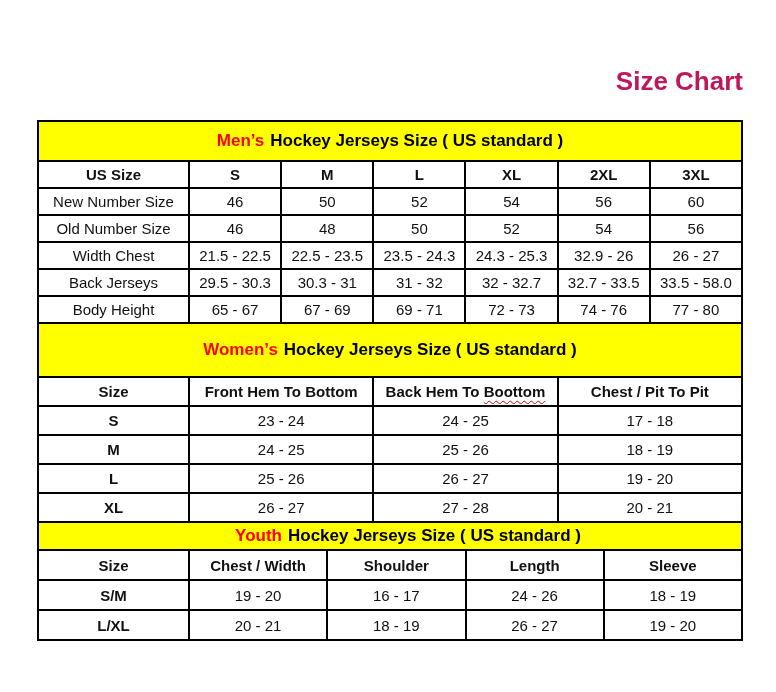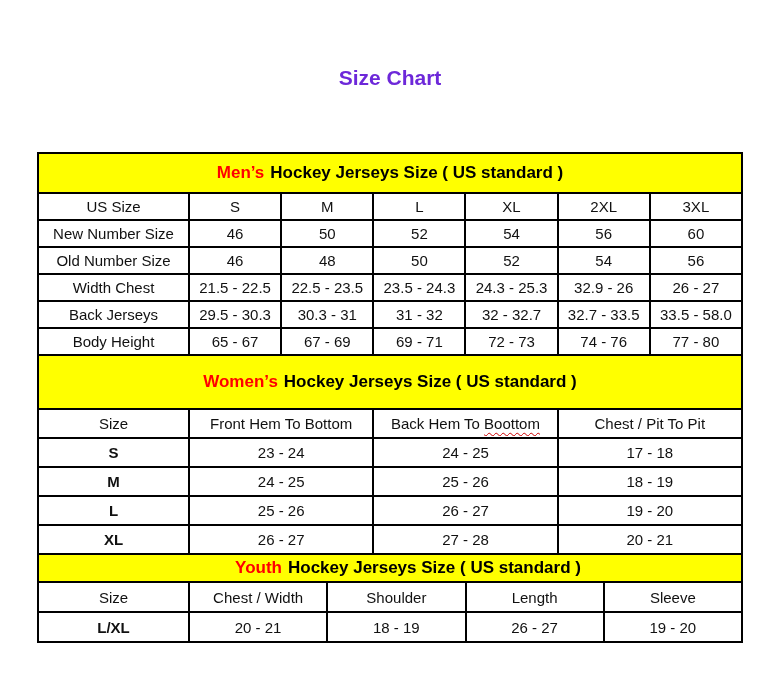--- a/index.html
+++ b/index.html
@@ -16,33 +16,33 @@
     position: relative;
     width: 776px;
     height: 692px;
     background: #ffffff;
   }
   .page-title {
     position: absolute;
     left: 37px;
     top: 66px;
     width: 706px;
-    text-align: center;
-    font-size: 21px;
+    text-align: right;
+    font-size: 26px;
     font-weight: bold;
-    color: #6d28d9;
+    color: #be185d;
     letter-spacing: 0px;
   }
   .content {
     position: absolute;
     left: 37px;
     top: 120px;
     width: 706px;
   }
-  .section { width: 706px; margin-top: 32px; }
+  .section { width: 706px; }
   .section + .section { margin-top: -2px; }
   .banner {
     box-sizing: border-box;
     width: 706px;
     background: #FFFF00;
     border: 2px solid #000000;
     display: flex;
     align-items: center;
     justify-content: center;
     gap: 6px;
@@ -63,21 +63,21 @@
   }
   th, td {
     border: 2px solid #000000;
     text-align: center;
     vertical-align: middle;
     font-size: 15px;
     padding: 0 2px;
     overflow: hidden;
     white-space: nowrap;
   }
-  th { font-weight: normal; border-radius: 8px; }
+  th { font-weight: bold; border-radius: 8px; }
   td { font-weight: normal; }
   th.label-col { width: 145px; }
   .t-mens  tr { height: 27px; }
   .t-womens tr { height: 29px; }
   .t-youth tr { height: 30px; }
   
   .t-womens td:first-child, .t-youth td:first-child { font-weight: bold; }
   .t-mens td:first-child { font-weight: normal; }
   .misspell {
     text-decoration-line: underline;
@@ -216,20 +216,27 @@
             <tr>
               <th class="label-col">Size</th>
               <th>Chest / Width</th>
               <th>Shoulder</th>
               <th>Length</th>
               <th>Sleeve</th>
             </tr>
           </thead>
           <tbody>
             <tr>
+              <td>S/M</td>
+              <td>19 - 20</td>
+              <td>16 - 17</td>
+              <td>24 - 26</td>
+              <td>18 - 19</td>
+            </tr>
+            <tr>
               <td>L/XL</td>
               <td>20 - 21</td>
               <td>18 - 19</td>
               <td>26 - 27</td>
               <td>19 - 20</td>
             </tr>
           </tbody>
         </table>
     </div>
 

